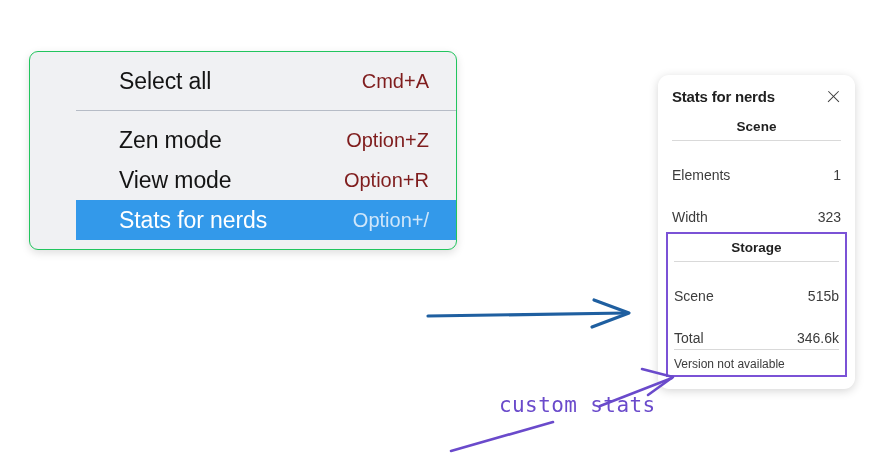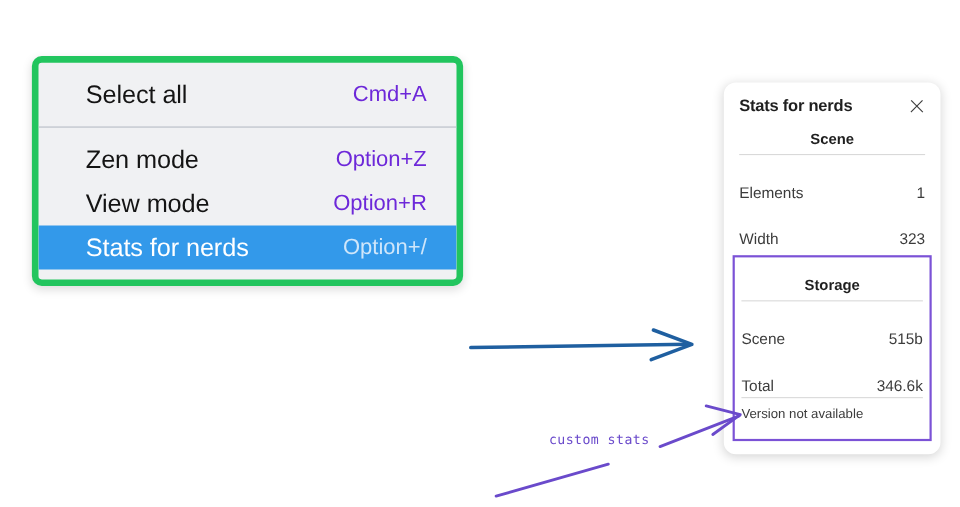--- a/index.html
+++ b/index.html
@@ -16,24 +16,25 @@
     -webkit-font-smoothing: antialiased;
   }
 
   
   #context-menu {
     position: absolute;
     left: 29px;
     top: 51px;
     width: 380px;
     background: #f0f1f3;
-    border: 6px solid #22c55e;
+    border: 1px solid #22c55e;
     border-radius: 9px;
     box-shadow: 0 3px 9px rgba(0,0,0,0.13);
     overflow: hidden;
+    padding-left: 46px;
   }
   .menu-group { padding: 9px 0; }
   .menu-group.group-top { padding-bottom: 9px; }
   .menu-separator {
     height: 1px;
     background: #b6bcc6;
     width: 100%;
   }
   .menu-item {
     display: flex;
@@ -45,21 +46,21 @@
     cursor: default;
   }
   .menu-item .label {
     font-size: 23px;
     color: #141414;
     letter-spacing: -0.1px;
     white-space: nowrap;
   }
   .menu-item .shortcut {
     font-size: 20px;
-    color: #6d28d9;
+    color: #7f1d1d;
     white-space: nowrap;
   }
   .menu-item.selected { background: #3399ea; }
   .menu-item.selected .label { color: #ffffff; }
   .menu-item.selected .shortcut { color: #cfe6fa; }
 
   
   #stats-panel {
     position: absolute;
     left: 658px;
@@ -97,21 +98,21 @@
     width: 15px; height: 1.4px;
     background: #3b3b3b;
   }
   .close-icon:before { transform: rotate(45deg); }
   .close-icon:after  { transform: rotate(-45deg); }
 
   .stats-body { padding: 0 14px; }
   .purple-box {
     border: 2px solid #7b52d6;
     margin: 4px 8px 2px 8px;
-    padding: 12px 6px;
+    padding: 0 6px;
     box-sizing: border-box;
   }
   .section-title {
     text-align: center;
     font-size: 13.5px;
     font-weight: bold;
     color: #1f1f1f;
     padding: 6px 0 6px 0;
   }
   .section-rule {
@@ -141,21 +142,21 @@
     position: absolute;
     left: 0; top: 0;
     width: 873px; height: 461px;
     pointer-events: none;
   }
   #custom-stats-label {
     position: absolute;
     left: 499px;
     top: 393px;
     font-family: "DejaVu Sans Mono", monospace;
-    font-size: 12px;
+    font-size: 21px;
     color: #6a4acb;
     letter-spacing: 0.4px;
     white-space: nowrap;
   }
 </style>
 </head>
 <body>
 
 <div id="context-menu">
 

